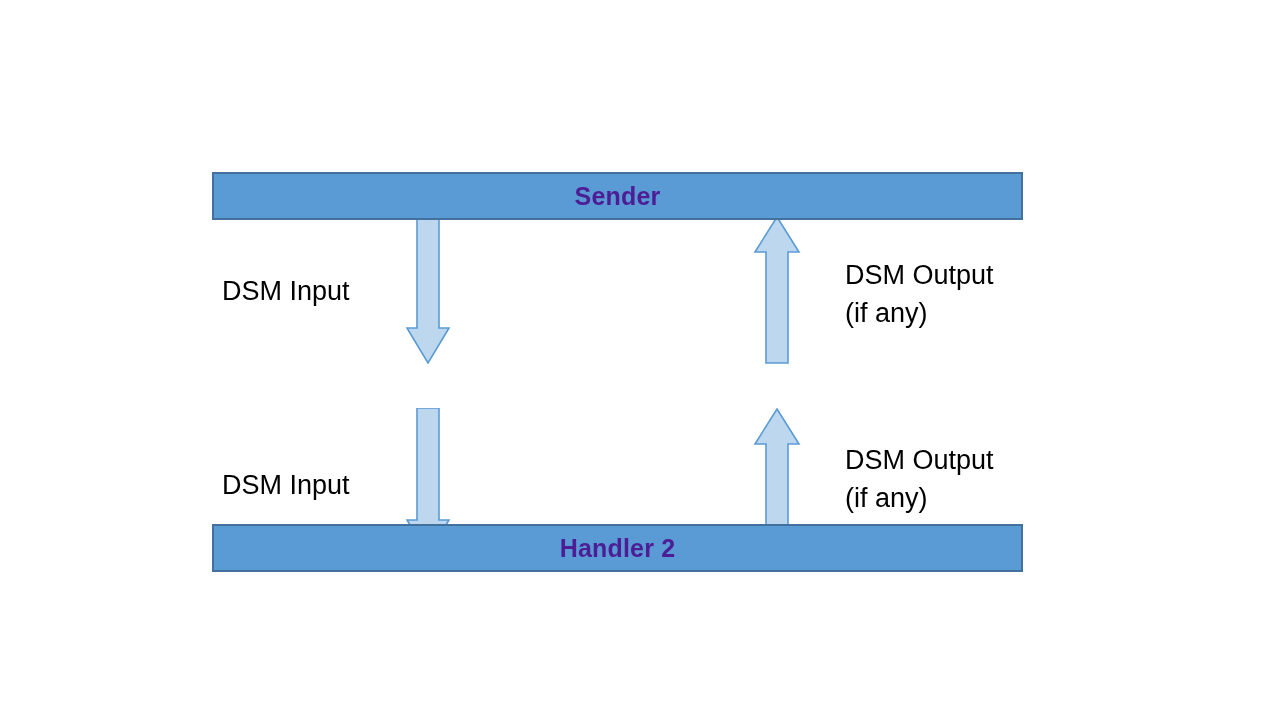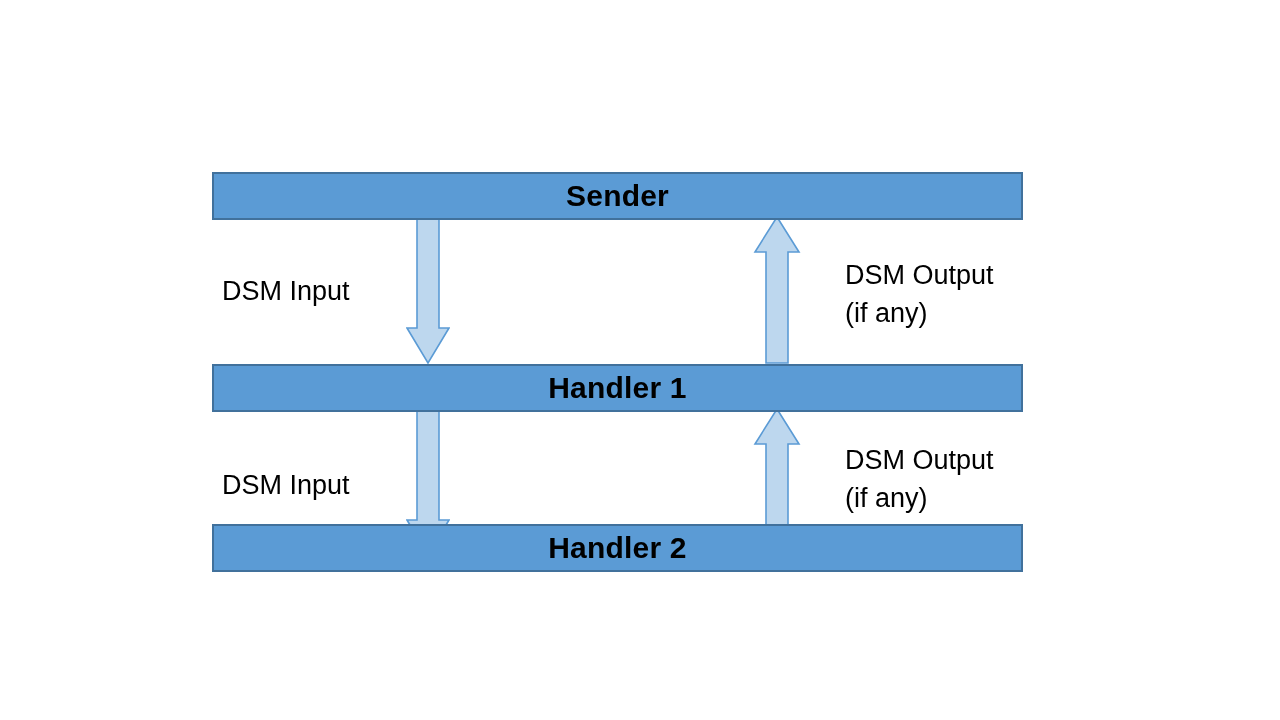--- a/index.html
+++ b/index.html
@@ -24,22 +24,22 @@
     height: 48px;
     box-sizing: border-box;
     background: #5B9BD5;
     border: 2px solid #41719C;
     display: flex;
     align-items: center;
     justify-content: center;
     z-index: 3;
   }
   .bar-label {
-    color: #000000;
-    font-size: 30px;
+    color: #4c1d95;
+    font-size: 25px;
     font-weight: bold;
     letter-spacing: 0.2px;
     line-height: 1;
   }
   #bar-sender   { top: 172px; }
   #bar-handler1 { top: 364px; }
   #bar-handler2 { top: 524px; }
 
   
   .arrow {
@@ -69,23 +69,20 @@
 </style>
 </head>
 <body>
 
 <div id="canvas">
 
   <div class="bar" id="bar-sender">
     <span class="bar-label">Sender</span>
   </div>
 
-  <div class="bar" id="bar-handler1">
-    <span class="bar-label">Handler 1</span>
-  </div>
 
   <div class="bar" id="bar-handler2">
     <span class="bar-label">Handler 2</span>
   </div>
 
   <div class="arrow" id="arrow-down-1">
     <svg width="44" height="148" viewBox="0 0 44 148" xmlns="http://www.w3.org/2000/svg">
       <polygon points="11,0 33,0 33,112 43,112 22,147 1,112 11,112" fill="#BDD7EE" stroke="#5B9BD5" stroke-width="1.6" stroke-linejoin="miter"></polygon>
     </svg>
   </div>

